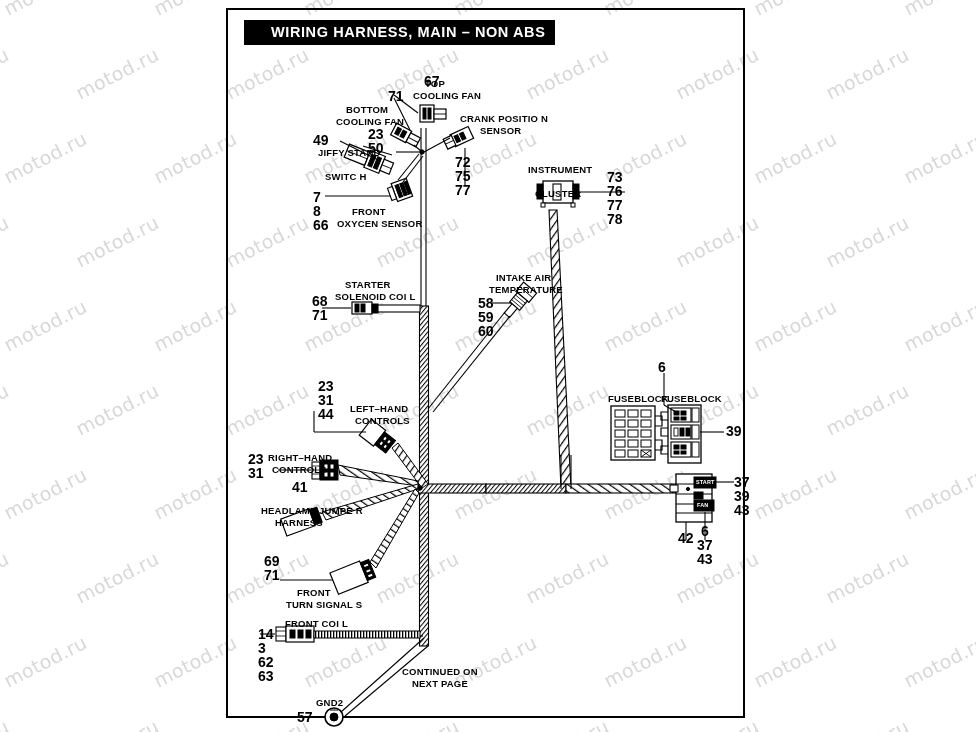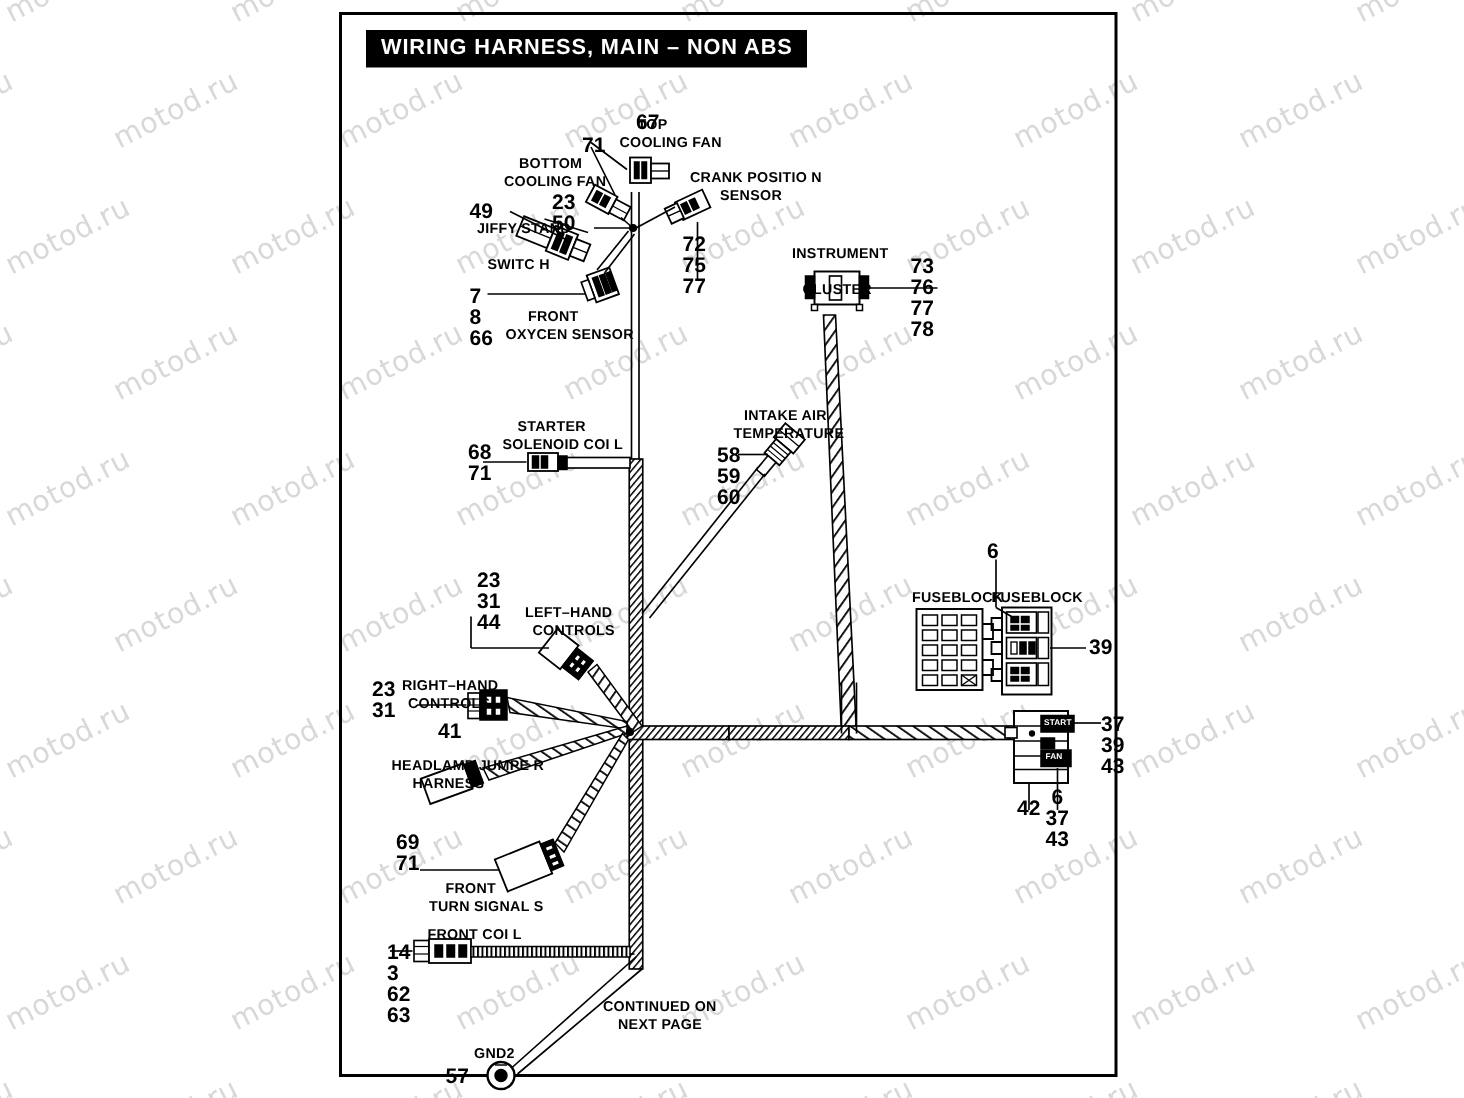--- a/index.html
+++ b/index.html
@@ -50,21 +50,21 @@
 
   #title-bar {
     position: absolute;
     left: 244px;
     top: 20px;
     background: #000;
     color: #fff;
     font-size: 14.5px;
     font-weight: bold;
     letter-spacing: .6px;
-    padding: 4px 10px 5px 10px;
+    padding: 4px 10px 5px 27px;
     z-index: 6;
     white-space: nowrap;
     font-family: "Liberation Sans", sans-serif;
   }
 
   
   #art {
     position: absolute;
     left: 0; top: 0;
     width: 976px; height: 732px;

